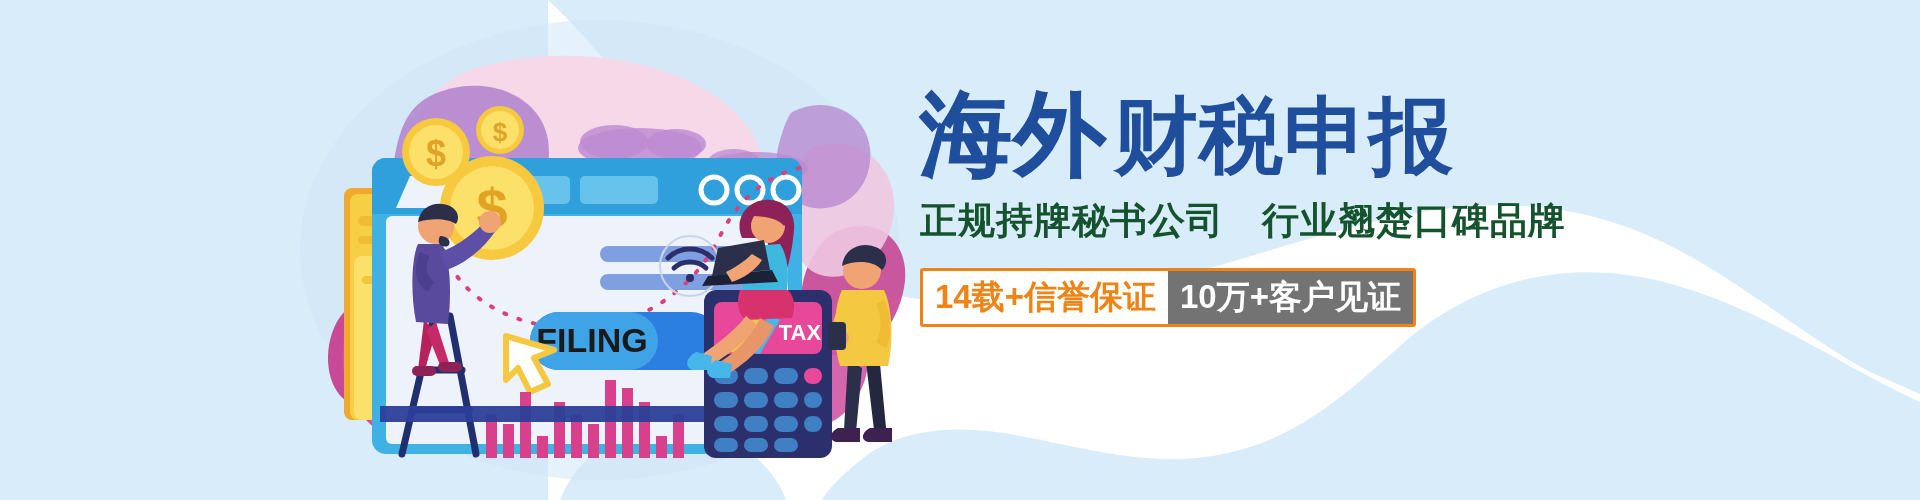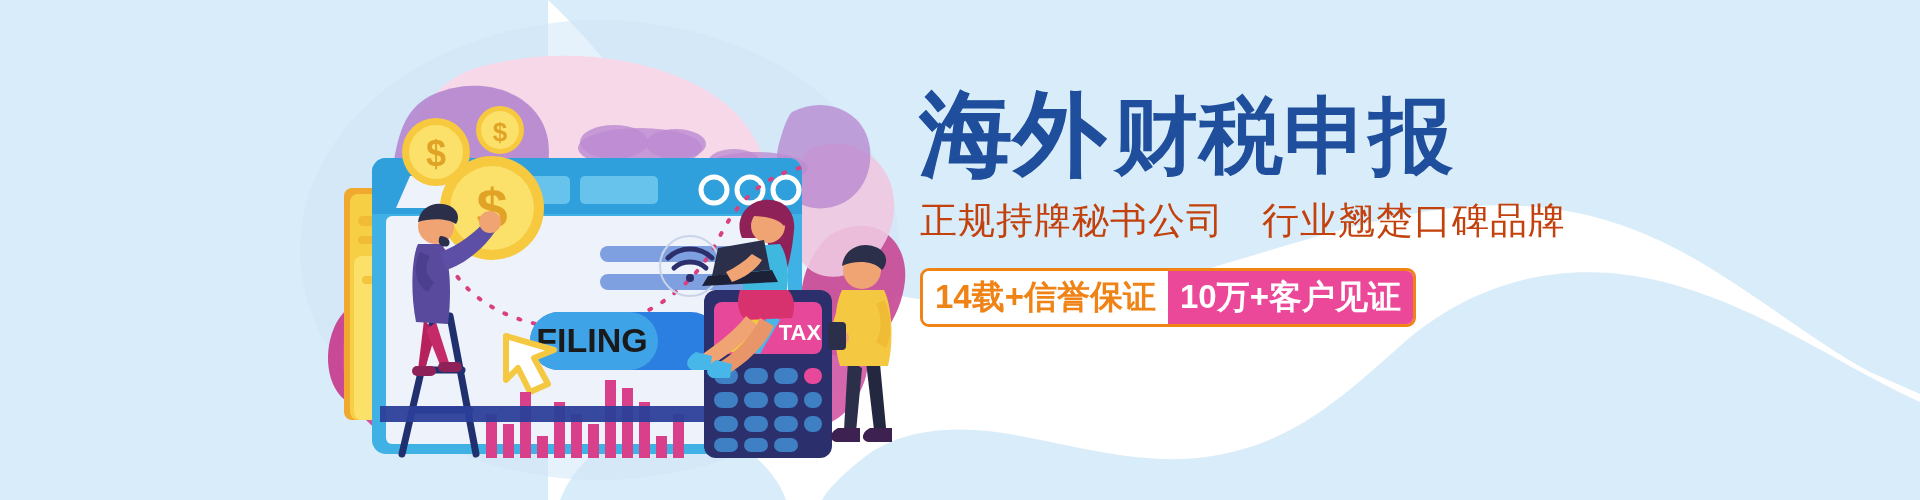--- a/index.html
+++ b/index.html
@@ -44,43 +44,43 @@
     letter-spacing:1px;
     color:#1f4e9c;
     margin-left:6px;
     position:relative;
     top:-2px;
   }
   #subtitle {
     margin-top:16px;
     font-size:37px;
     letter-spacing:1px;
-    color:#c2410c;
+    color:#14532d;
     white-space:nowrap;
-    font-weight:400;
+    font-weight:700;
   }
   #badges {
     margin-top:22px;
     display:inline-flex;
     align-items:stretch;
     border:3px solid #ef8316;
-    border-radius:9px;
+    border-radius:3px;
     overflow:hidden;
     background:#ffffff;
   }
   #badges .bdg {
     font-size:33px;
     font-weight:bold;
     line-height:1;
     padding:9px 12px 11px 12px;
     white-space:nowrap;
     letter-spacing:0px;
   }
   #badges .bdg-light { color:#ef8316; background:#ffffff; }
-  #badges .bdg-solid { color:#ffffff; background:#ec4899; }
+  #badges .bdg-solid { color:#ffffff; background:#737373; }
 
   
   #illustration {
     position:absolute;
     left:300px; top:40px;
     width:640px; height:420px;
     z-index:30;
   }
   #illustration svg { display:block; width:640px; height:420px; overflow:visible; }
 </style>

